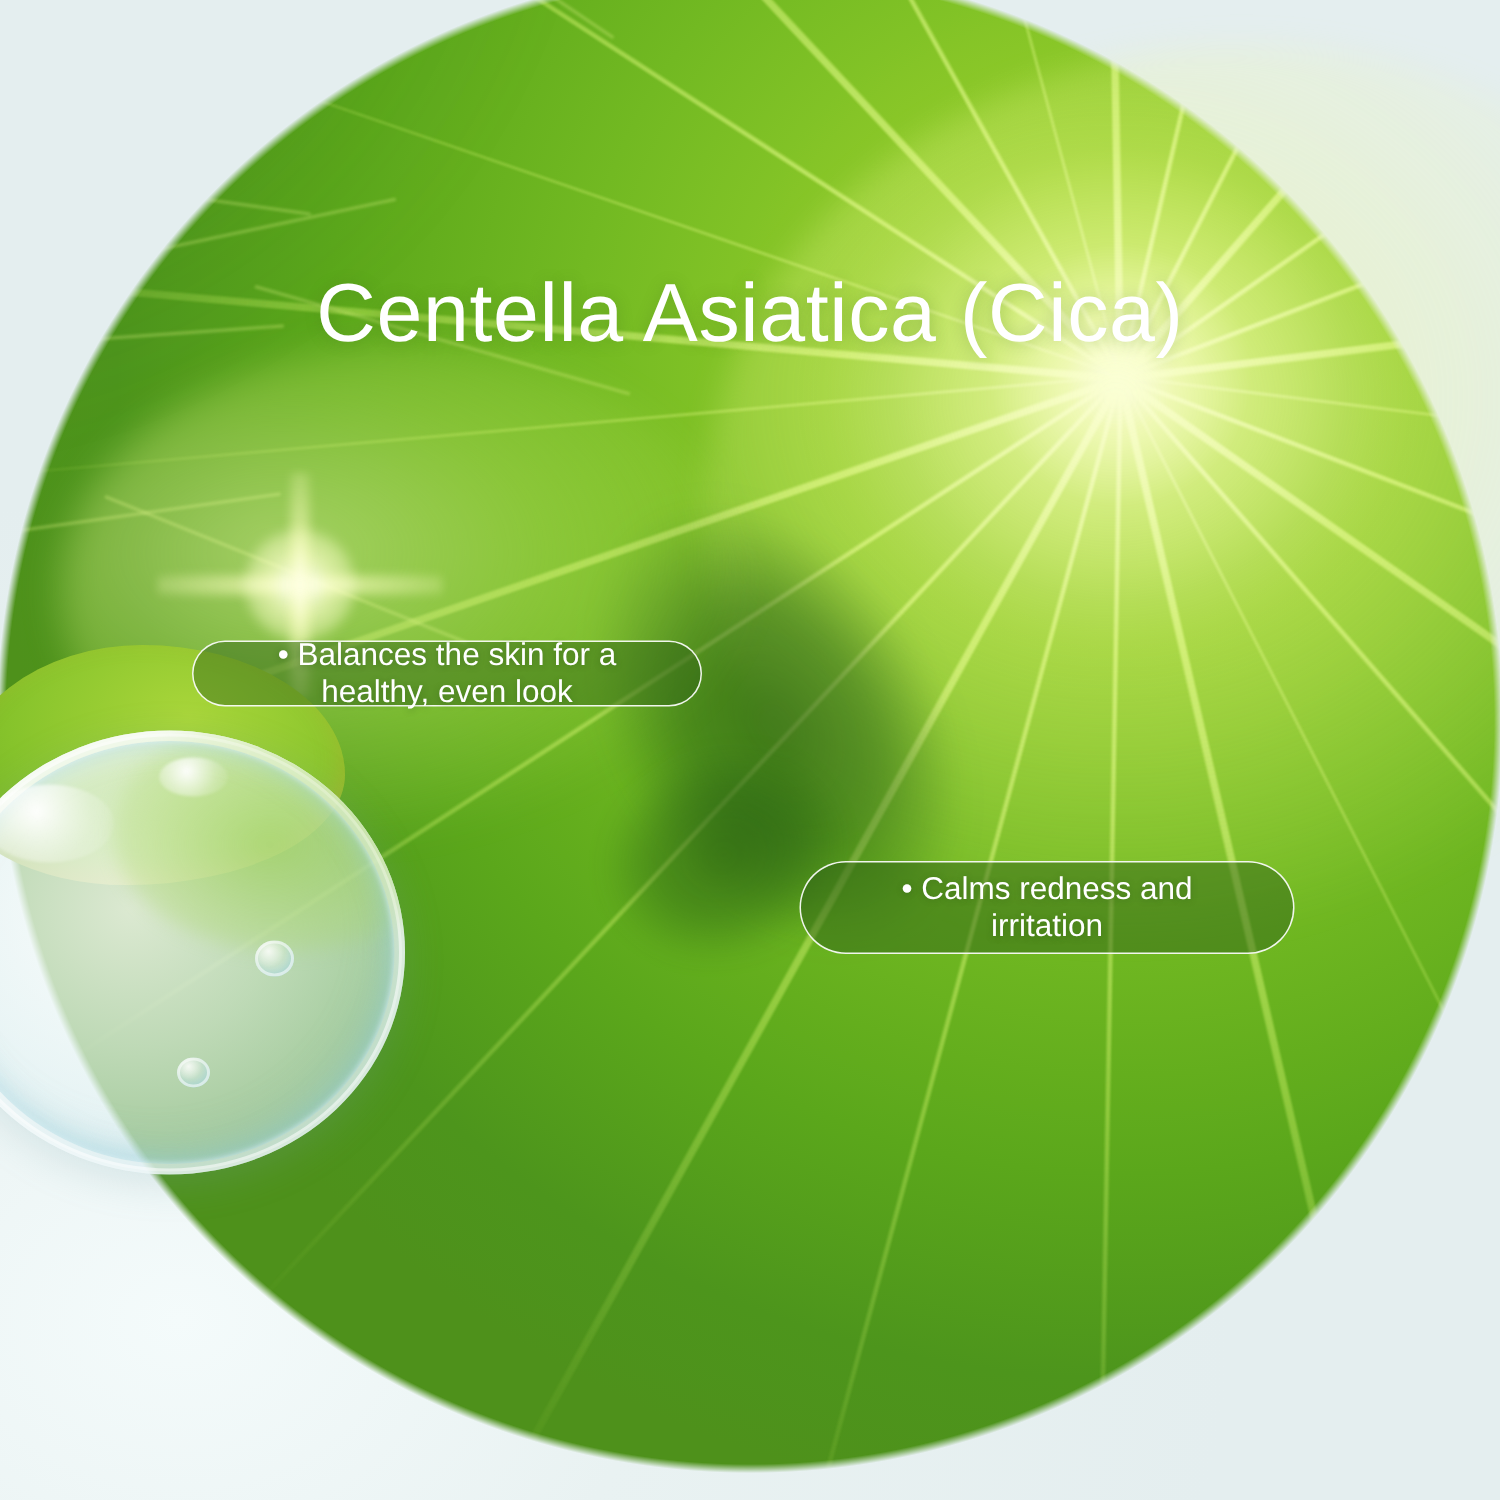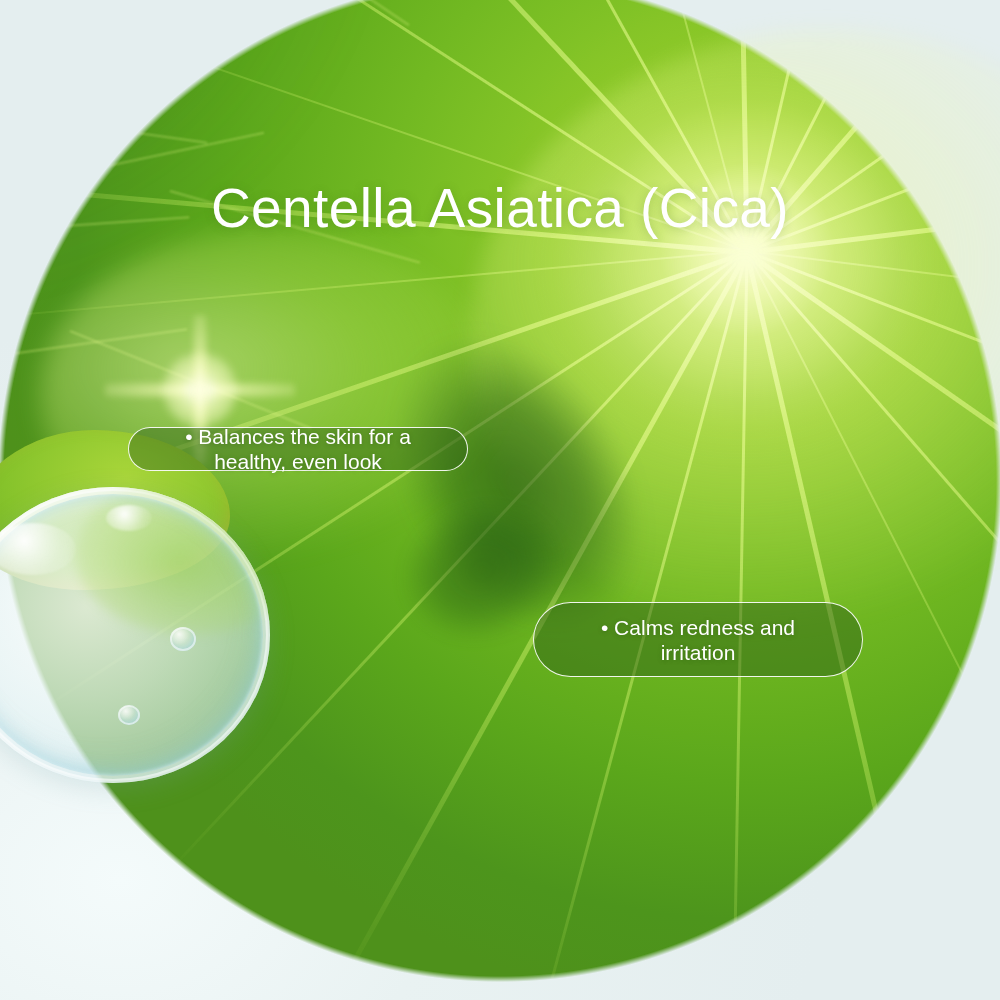--- a/index.html
+++ b/index.html
@@ -320,21 +320,21 @@
     padding: 0 16px;
     white-space: pre-line;
     text-shadow: 0 1px 4px rgba(40,80,20,0.35);
   }
   #pill-1 {
     left: 128px; top: 411px; width: 340px; height: 44px;
     background: rgba(42,92,22,0.42);
     margin-top: 16px;
   }
   #pill-2 {
-    left: 533px; top: 602px; width: 330px; height: 75px;
+    left: 533px; top: 574px; width: 330px; height: 62px;
     background: rgba(42,92,22,0.45);
   }
   #pill-3 {
     left: 176px; top: 763px; width: 377px; height: 62px;
     background: rgba(104,132,92,0.86);
     border-color: rgba(255,255,255,0.95);
     text-shadow: 0 1px 3px rgba(50,70,40,0.35);
   }
 </style>
 </head>

